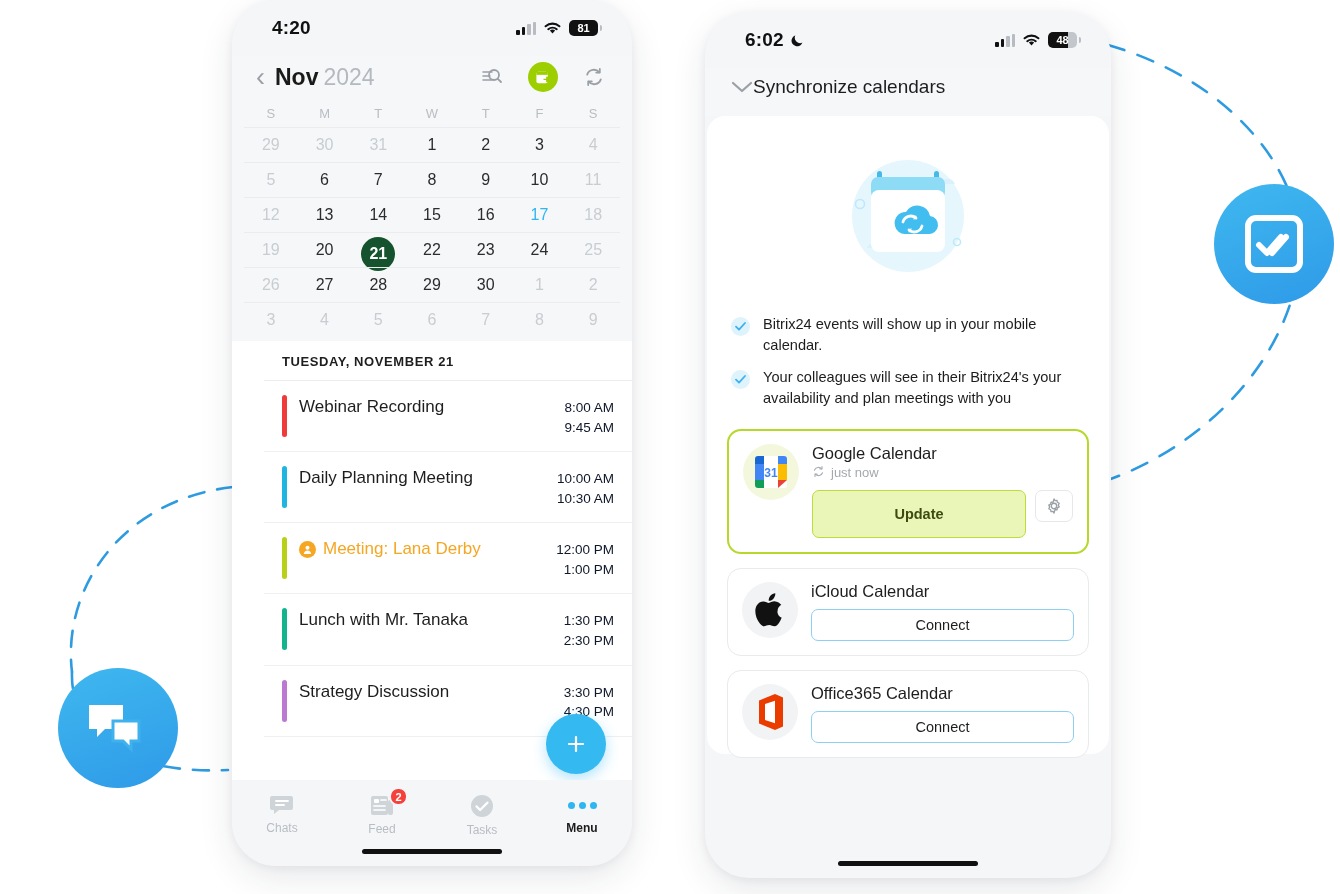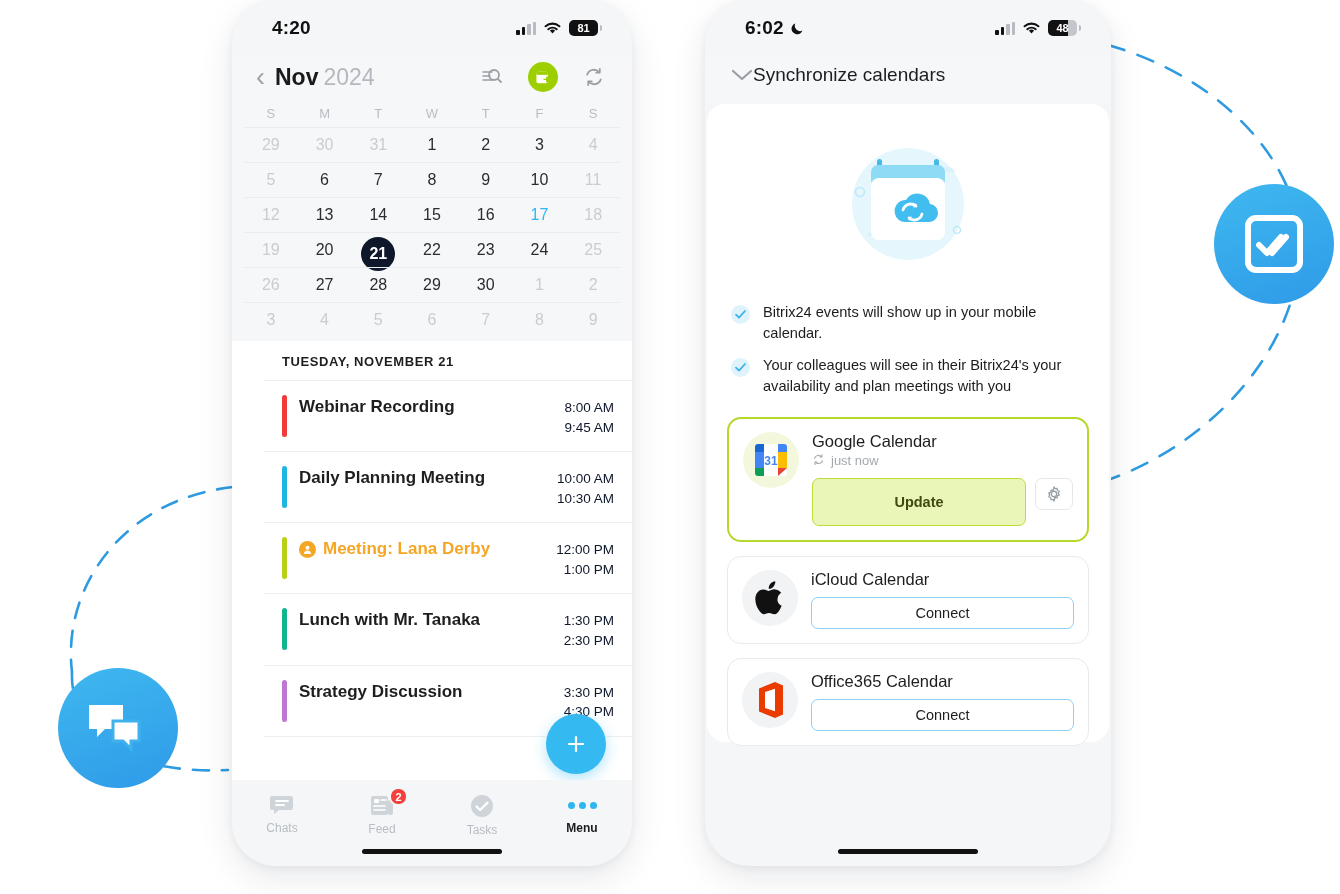--- a/index.html
+++ b/index.html
@@ -23,21 +23,21 @@
   .circle-chats { left:58px; top:668px; width:120px; height:120px; }
   .circle-tasks { left:1214px; top:184px; width:120px; height:120px; }
 
   
   .phone {
     position:absolute; border-radius:44px; overflow:hidden;
     box-shadow: 0 12px 34px rgba(30,40,60,.10), 0 2px 10px rgba(30,40,60,.06);
     background:#f4f6f8;
   }
   .phone-left  { left:232px; top:0px;  width:400px; height:866px; }
-  .phone-right { left:705px; top:0px;  width:406px; height:866px; }
+  .phone-right { left:705px; top:12px;  width:406px; height:866px; }
 
   
   .statusbar {
     height:56px; display:flex; align-items:center;
     justify-content:space-between; padding:0 34px 0 40px;
     font-size:19px; font-weight:700; color:#111; letter-spacing:.2px;
   }
   .sb-left { display:flex; align-items:center; gap:6px; }
   .sb-right { display:flex; align-items:center; gap:7px; }
   .bars { display:flex; align-items:flex-end; gap:2px; height:13px; }
@@ -66,31 +66,31 @@
     display:flex;align-items:center;justify-content:center; }
 
   .dow { display:grid; grid-template-columns:repeat(7,1fr); padding:0 12px; }
   .dow div { text-align:center; font-size:13px; color:#b9bec4; padding-bottom:6px; }
 
   .grid { display:grid; grid-template-columns:repeat(7,1fr); padding:0 12px; }
   .cell { height:35px; display:flex; align-items:center; justify-content:center;
     font-size:16px; color:#2c2c2c; border-top:1px solid #ececee; position:relative;}
   .cell.mut { color:#c8cdd2; }
   .cell.today { color:#2fb6f0; }
-  .cell.sel span { background:#0f172a; color:#fff; width:34px;height:34px;border-radius:50%;
+  .cell.sel span { background:#14532d; color:#fff; width:34px;height:34px;border-radius:50%;
     display:flex;align-items:center;justify-content:center; font-weight:700; font-size:16px;margin-top:8px;}
 
   
   .evt-wrap { background:#fff; height:454px;padding-left:32px; }
   .evt-head { font-size:13px; font-weight:700; letter-spacing:.6px; color:#1e1e1e;
     padding:13px 18px 11px 18px; border-bottom:1px solid #ededee; }
   .evt { display:flex; align-items:flex-start; padding:14px 18px 14px 18px;
     border-bottom:1px solid #efefef; position:relative; }
   .evt-bar { width:5px; border-radius:3px; height:42px; flex:0 0 5px; margin-right:12px; }
-  .evt-title { font-size:17px; color:#1e1e1e; padding-top:2px; display:flex; align-items:center; gap:7px;font-weight:bold;}
+  .evt-title { font-size:17px; color:#1e1e1e; padding-top:2px; display:flex; align-items:center; gap:7px;}
   .evt-title.warn { color:#f5a623; }
   .evt-times { margin-left:auto; text-align:right; font-size:13.5px; color:#0f172a; line-height:1.45; padding-top:3px;}
   .warn-ico { width:17px;height:17px;border-radius:50%;background:#f5a623;display:inline-flex;
      align-items:center;justify-content:center; }
 
   .fab { position:absolute; right:26px; bottom:92px; width:60px;height:60px;border-radius:50%;
     background:#35b9f1; display:flex;align-items:center;justify-content:center;
     box-shadow:0 5px 14px rgba(53,185,241,.38); }
 
   

